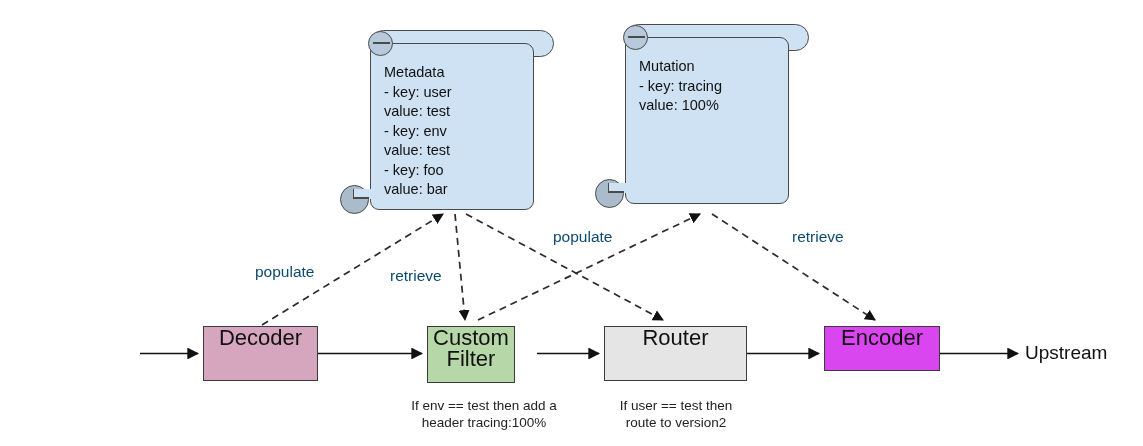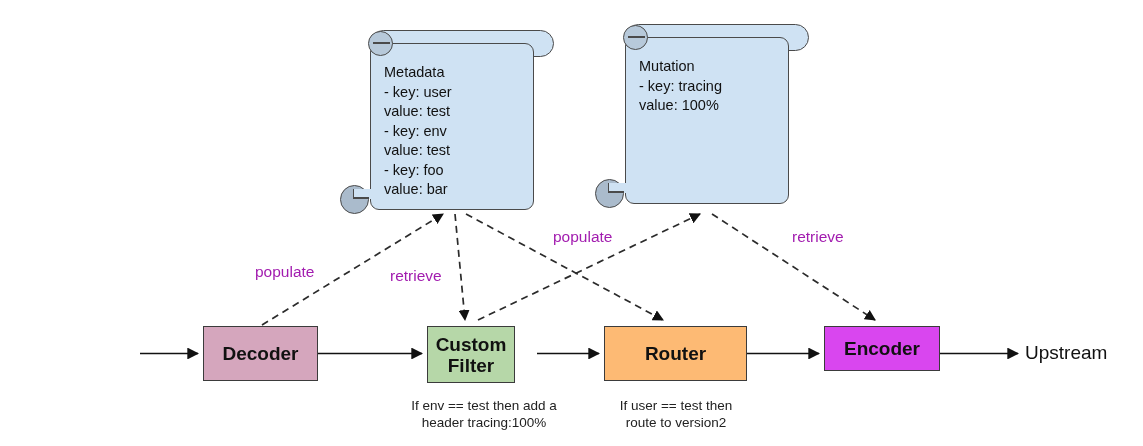--- a/index.html
+++ b/index.html
@@ -21,32 +21,31 @@
     left:0; top:0;
     width:1143px; height:446px;
     pointer-events:none;
   }
   
   .node{
     position:absolute;
     box-sizing:border-box;
     border:1.6px solid #3b3b3b;
     display:flex;
-    align-items:center;
+    align-items:flex-start;
     justify-content:center;
     text-align:center;
-    font-size:19px;
+    font-size:22px;
     line-height:21px;
     color:#111111;
-    font-weight:bold;
   }
   .node .nlabel{white-space:pre-line;}
   .node-decoder{ left:203px; top:326px; width:115px; height:55px; background:#d5a6bd; }
   .node-filter { left:427px; top:326px; width:88px; height:57px; background:#b6d7a8; }
-  .node-router { left:604px; top:326px; width:143px; height:55px; background:#fdba74; }
+  .node-router { left:604px; top:326px; width:143px; height:55px; background:#e5e5e5; }
   .node-encoder{ left:824px; top:326px; width:116px; height:45px; background:#d946ef; }
 
   
   .terminal{
     position:absolute;
     font-size:19px;
     line-height:22px;
     color:#111111;
     white-space:nowrap;
   }
@@ -63,21 +62,21 @@
     text-align:center;
   }
   .cap-filter{ left:384px; top:397px; width:200px; }
   .cap-router{ left:581px; top:397px; width:190px; }
 
   
   .elabel{
     position:absolute;
     font-size:15.5px;
     line-height:18px;
-    color:#a21caf;
+    color:#0c4a6e;
     white-space:nowrap;
   }
   .el-populate-1{ left:255px; top:263px; }
   .el-retrieve-1{ left:390px; top:267px; }
   .el-populate-2{ left:553px; top:228px; }
   .el-retrieve-2{ left:792px; top:228px; }
 
   
   .scroll{ position:absolute; }
   .scroll .sbody{

